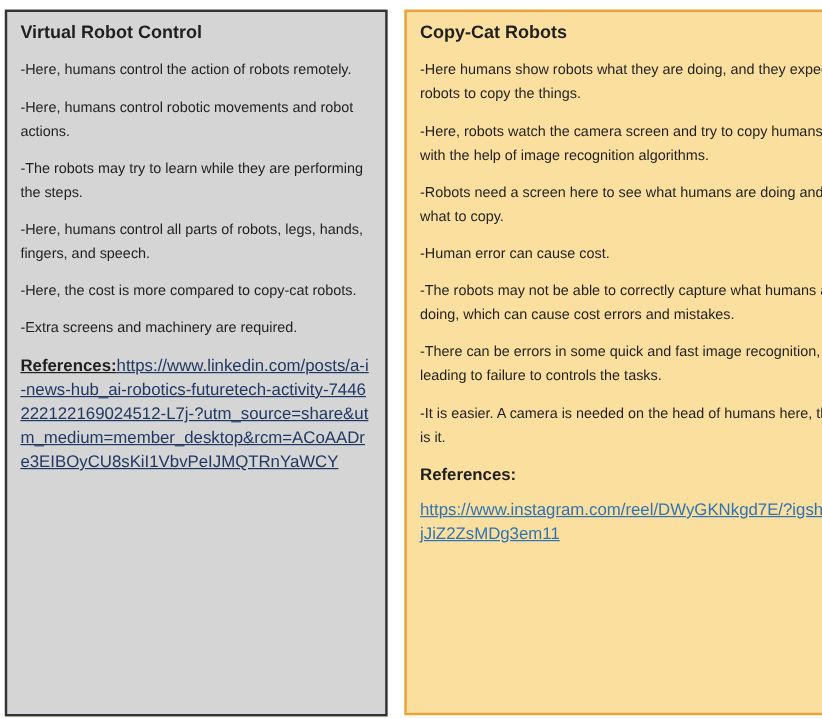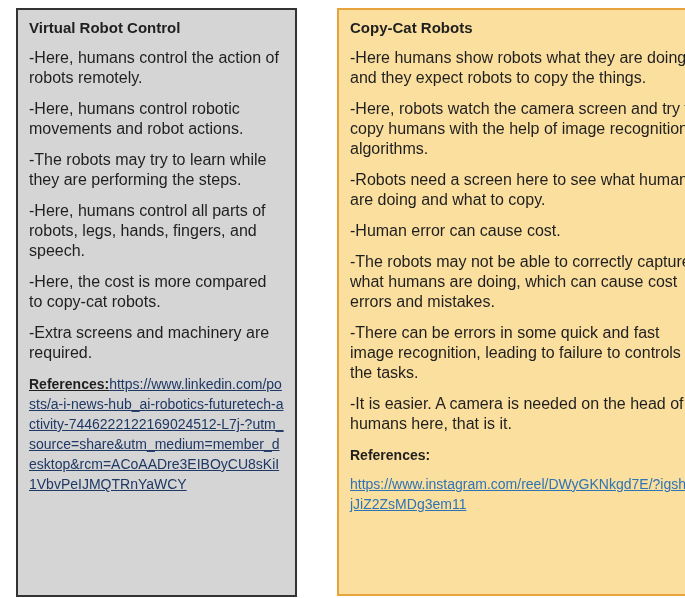--- a/index.html
+++ b/index.html
@@ -21,43 +21,43 @@
     background: #ffffff;
     font-family: "Liberation Sans", sans-serif;
     color: var(--text);
   }
   .panel {
     position: absolute;
     padding: 6px 11px 10px 11px;
     overflow: hidden;
   }
   .panel-left {
-    left: 16px;
+    left: 4px;
     top: 8px;
-    width: 281px;
+    width: 319px;
     height: 589px;
     background: var(--left-panel-bg);
     border: 2px solid var(--left-panel-border);
   }
   .panel-right {
     left: 337px;
     top: 8px;
     width: 380px;
     height: 588px;
     background: var(--right-panel-bg);
     border: 2px solid var(--right-panel-border);
   }
   .panel-title {
     font-size: 15px;
     font-weight: bold;
     line-height: 20px;
     margin: 2px 0 10px 0;
   }
   .bullet {
-    font-size: 16px;
+    font-size: 12px;
     line-height: 20px;
     margin: 0 0 11px 0;
   }
   .refs {
     font-size: 14px;
     line-height: 20px;
     margin: 0 0 11px 0;
     word-break: break-all;
   }
   .refs-label {

